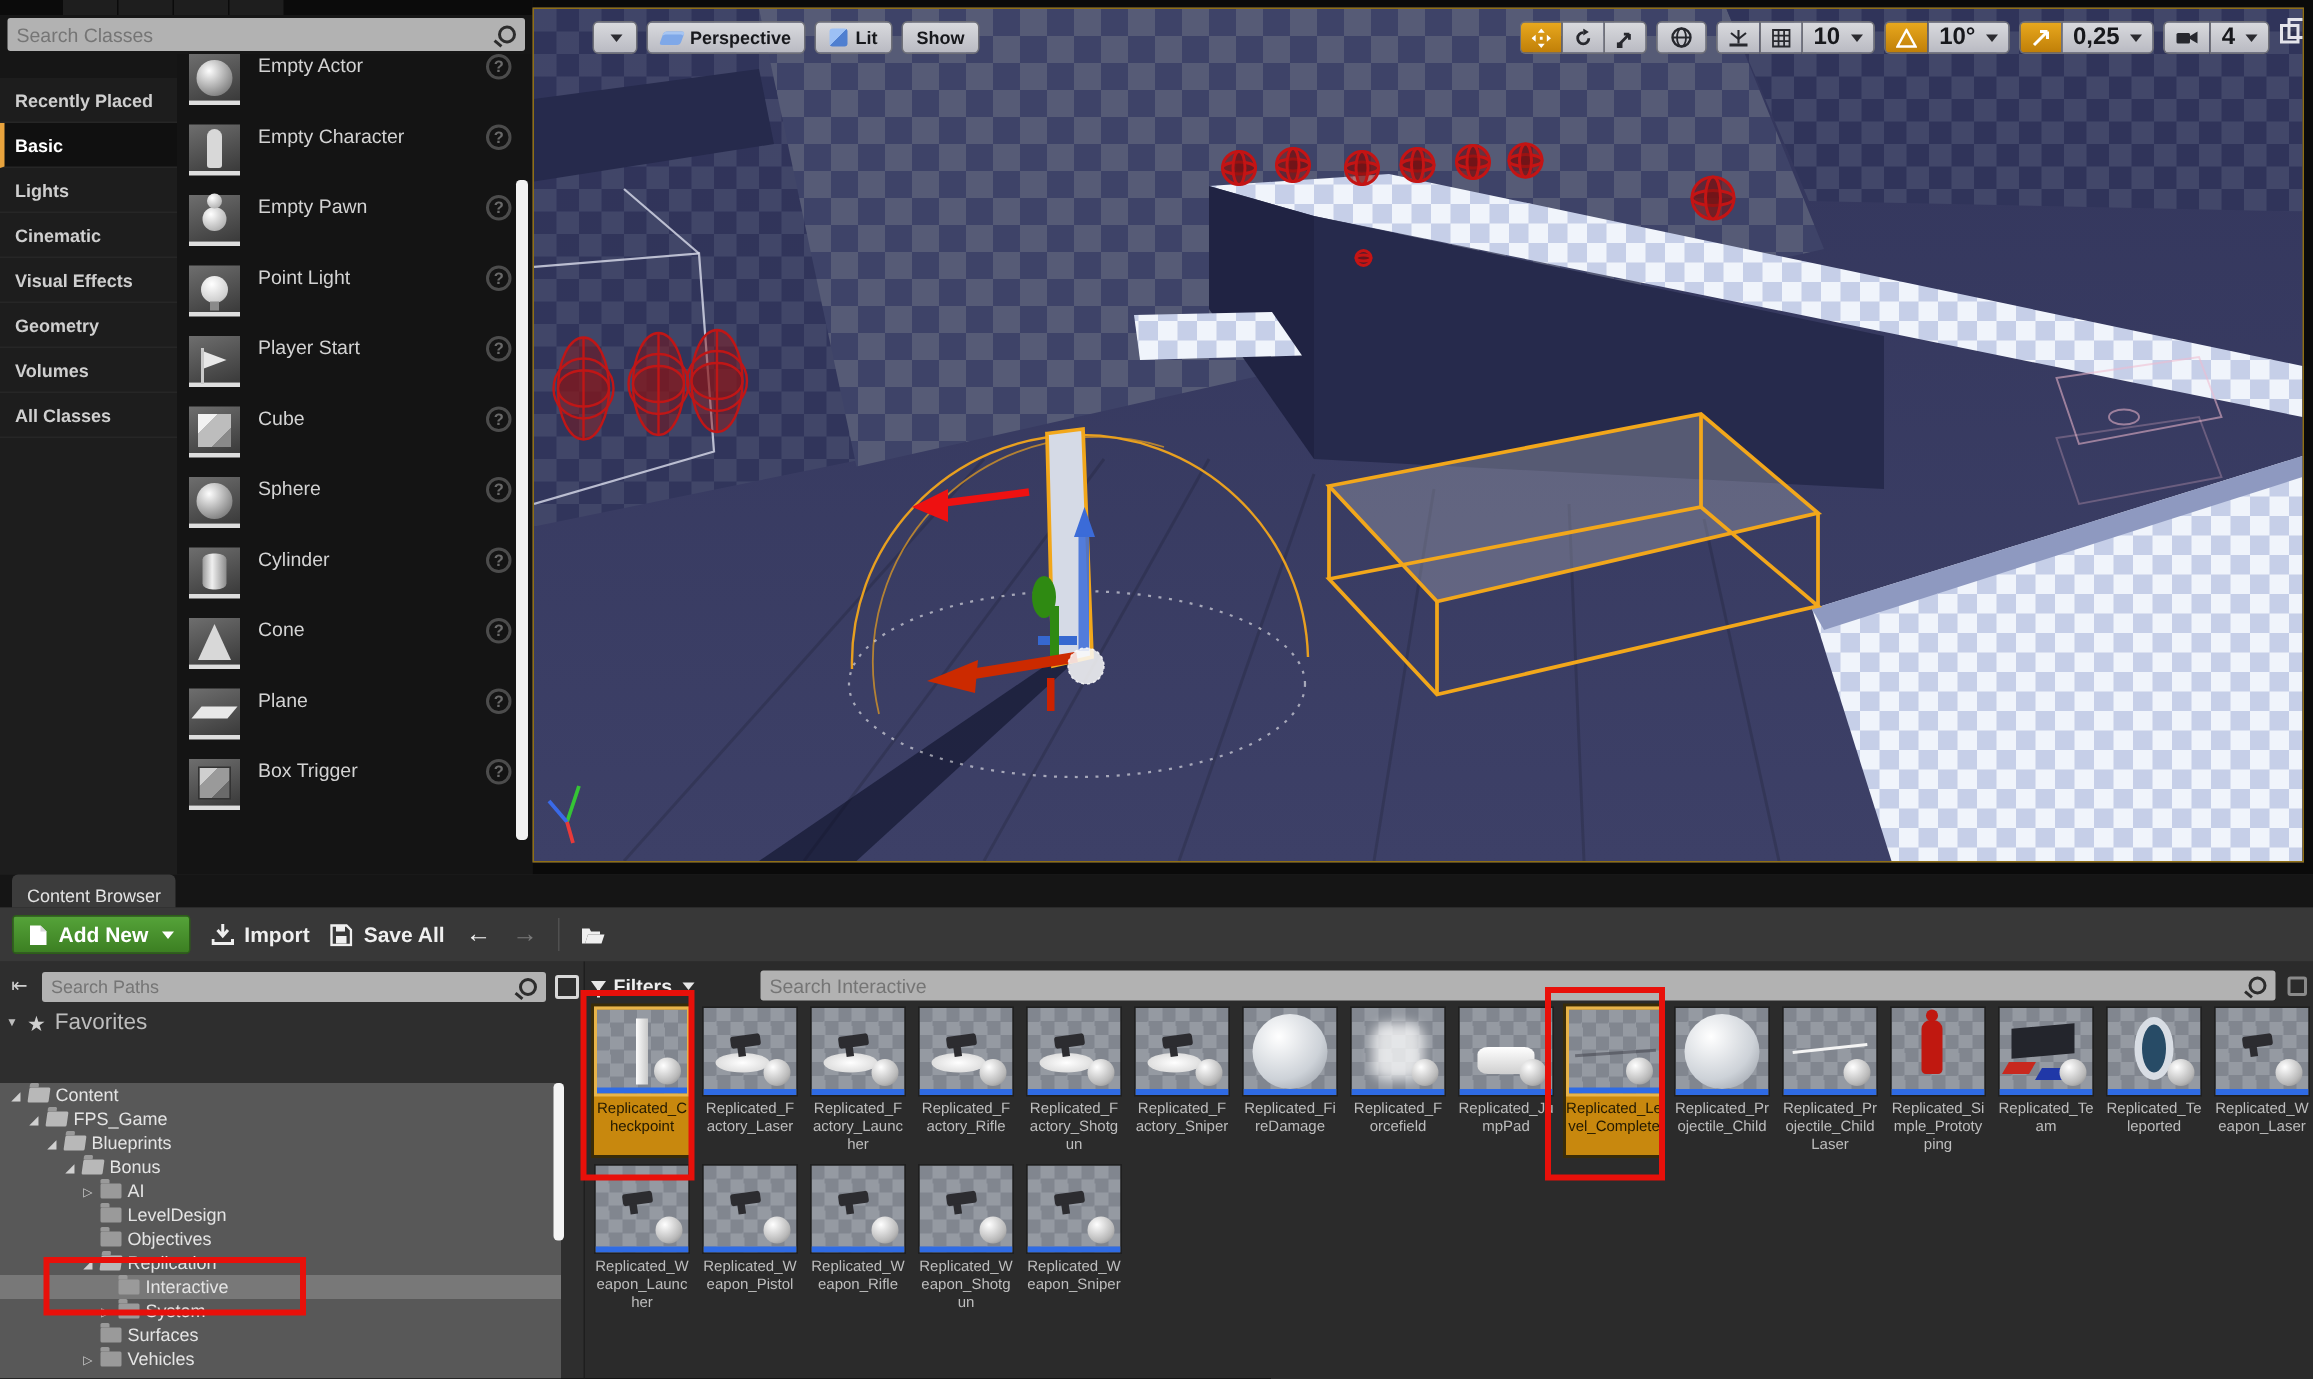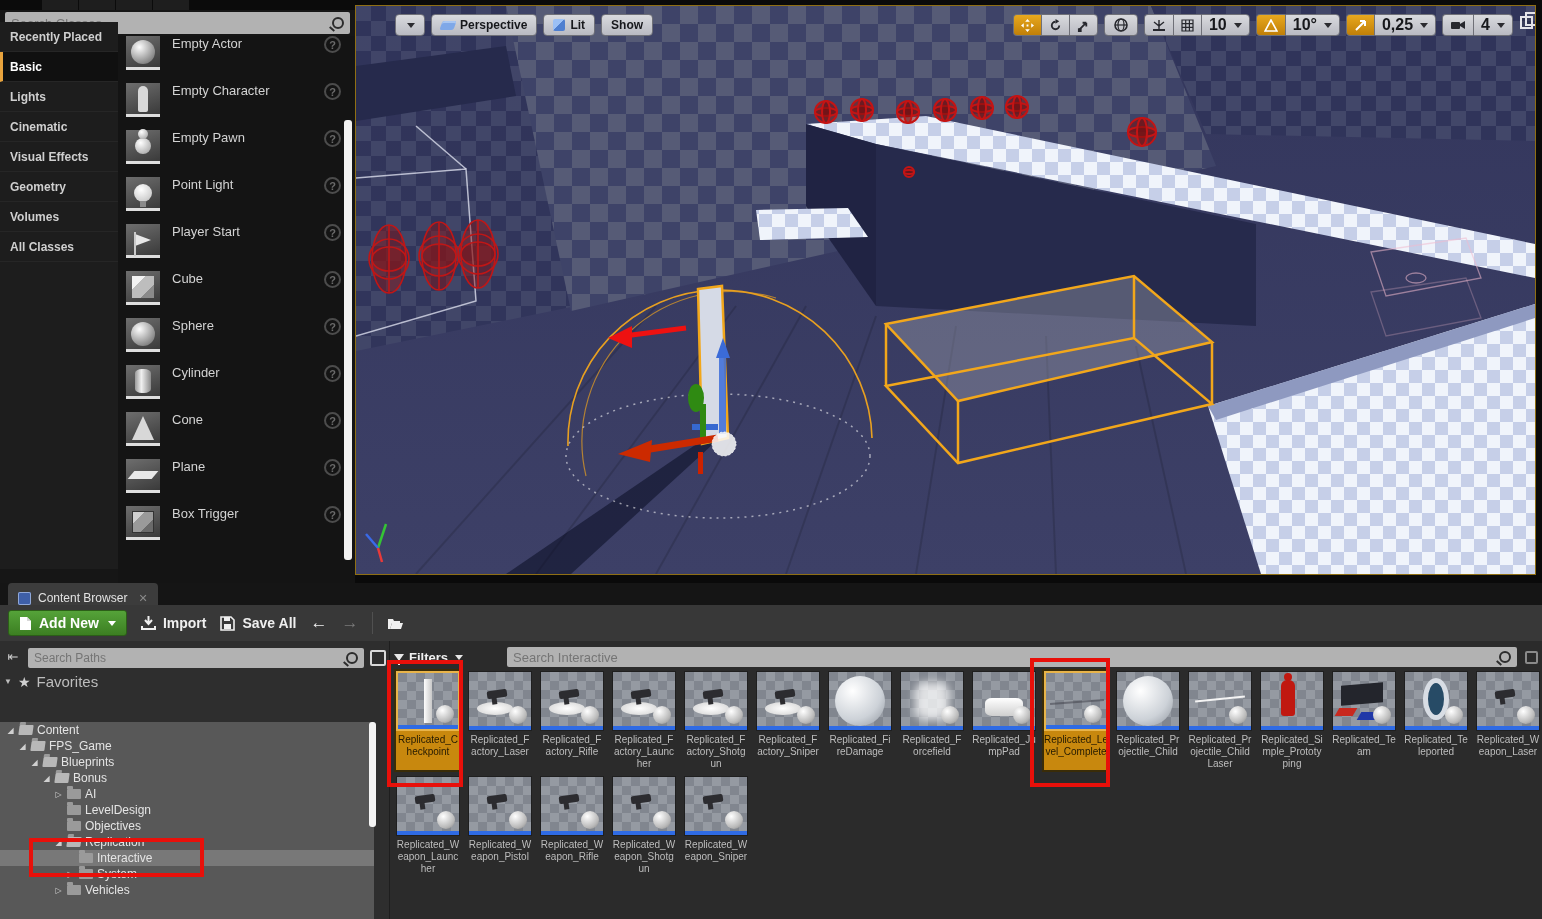--- a/index.html
+++ b/index.html
@@ -10,21 +10,21 @@
 
   
   #place-panel { left:0; top:0; width:355px; height:583px; background:#161616; }
   #mode-strip { left:0; top:0; width:355px; height:10px; background:#0b0b0b; display:flex; gap:1px; padding-left:42px; }
   #mode-strip .modetab { width:36px; height:10px; background:#1e1e1e; }
   #search-classes-wrap { left:5px; top:12px; width:345px; height:22px; background:#b2b2b2; border-radius:2px;
     display:flex; align-items:center; padding:0 6px; }
   #search-classes-wrap input { flex:1; background:transparent; border:none; outline:none; color:#636363; font-size:13px; }
   .mag { width:12px; height:12px; border:2px solid #2c2c2c; border-radius:50%; position:relative; flex:none; }
   .mag:after { content:""; position:absolute; width:6px; height:2px; background:#2c2c2c; transform:rotate(40deg); left:-5px; top:9px; }
-  #cat-col { left:0; top:22px; width:118px; height:547px; background:#1d1d1d; }
+  #cat-col { left:0; top:52px; width:118px; height:547px; background:#1d1d1d; }
   .cat-row { height:30px; display:flex; align-items:center; padding-left:10px; color:#cfcfcf; font-size:12px; font-weight:bold;
     border-bottom:1px solid #262626; cursor:pointer; }
   .cat-row.active { background:#101010; border-left:3px solid #e8a33d; padding-left:7px; color:#fff; }
   #actor-list { left:118px; top:36px; width:237px; height:547px; background:#141414; overflow:hidden; }
   .actor-row { height:47px; display:flex; align-items:flex-start; gap:12px; padding-left:8px; position:relative; }
   .actor-thumb { width:34px; height:34px; background:linear-gradient(160deg,#6e6e6e,#3a3a3a); border-bottom:3px solid #dedede;
     display:flex; align-items:center; justify-content:center; flex:none; }
   .actor-label { color:#d3d3d3; font-size:13px; flex:1; }
   .qmark { width:17px; height:17px; border:2px solid #4c4c4c; border-radius:50%; color:#6a6a6a; font-size:11px; font-weight:bold;
     display:flex; align-items:center; justify-content:center; margin-right:14px; flex:none; }
@@ -60,21 +60,21 @@
   .valbox { font-size:16px; font-weight:bold; }
   #vp-max { right:2px; top:10px; width:13px; height:13px; border:2px solid #e4e4ea; position:absolute; background:rgba(40,42,60,.3); }
   #vp-max:before { content:""; position:absolute; left:3px; top:-6px; width:10px; height:10px; border:2px solid #e4e4ea; }
   .ico-diamond { width:14px; height:9px; background:#7fa8e8; border-radius:2px; transform:skewX(-20deg); box-shadow:inset 0 2px #a8c6f2; }
   .ico-cube3d { width:12px; height:12px; background:linear-gradient(135deg,#9cc0f5 0 50%,#4f7fd0 50%); border-radius:2px; }
 
   
   #cb { left:0; top:583px; width:1542px; height:336px; background:#2b2b2b; }
   #cb-tabstrip { left:0; top:0; width:1542px; height:22px; background:#151515; }
   #cb-tab { left:8px; top:0; height:22px; background:#3c3c3c; border-radius:4px 4px 0 0; display:flex; align-items:flex-end;
-    gap:7px; padding:0 10px; color:#e2e2e2; font-size:12px; }
+    gap:7px; padding:0 10px; color:#e2e2e2; font-size:12px;flex-direction:column; }
   #cb-tab .tabicon { width:13px; height:13px; background:#3e5fa8; box-shadow:inset 0 0 0 1px #90a8d8; border-radius:2px; }
   #cb-tab .tabclose { color:#8a8a8a; font-size:11px; margin-left:4px; }
   #cb-toolbar { left:0; top:22px; width:1542px; height:36px; background:#383838; display:flex; align-items:center; gap:14px; padding:0 8px; }
   #addnew-btn { background:linear-gradient(#55a339,#3c7f22); border:1px solid #2c5f18; border-radius:3px; color:#fff; height:26px;
     display:flex; align-items:center; gap:7px; font-size:14px; font-weight:bold; padding:0 10px; cursor:pointer; }
   .cb-txtbtn { color:#efefef; font-size:14px; font-weight:bold; display:flex; align-items:center; gap:7px; cursor:pointer; }
   .navarrow { font-size:17px; font-weight:bold; cursor:pointer; }
   .vsep { width:1px; height:22px; background:#505050; }
   #breadcrumb { display:flex; align-items:center; gap:9px; color:#fff; font-size:13px; font-weight:bold; }
 
@@ -616,20 +616,25 @@
             <span class="arrow"></span>
             <span class="folder"></span>
             <span>Interactive</span>
           </div>
           <div class="tree-row" style="padding-left: 66px;">
             <span class="arrow">▷</span>
             <span class="folder"></span>
             <span>System</span>
           </div>
           <div class="tree-row" style="padding-left: 54px;">
+            <span class="arrow"></span>
+            <span class="folder"></span>
+            <span>Surfaces</span>
+          </div>
+          <div class="tree-row" style="padding-left: 54px;">
             <span class="arrow">▷</span>
             <span class="folder"></span>
             <span>Vehicles</span>
           </div>
         </div>
       <div id="tree-scroll" class="abs"></div>
     </div>
 
     <div id="cb-right" class="abs">
       <div id="filterrow" class="abs">
@@ -662,30 +667,30 @@
             </div>
             <div class="lbl">Replicated_Factory_Laser</div>
           </div>
           <div class="tile">
             <div class="thumb">
               <div class="m-disc"></div>
               <div class="m-gun"></div>
               <div class="smsphere"></div>
               <div class="bluestrip"></div>
             </div>
+            <div class="lbl">Replicated_Factory_Launcher</div>
+          </div>
+          <div class="tile">
+            <div class="thumb">
+              <div class="m-disc"></div>
+              <div class="m-gun"></div>
+              <div class="smsphere"></div>
+              <div class="bluestrip"></div>
+            </div>
             <div class="lbl">Replicated_Factory_Rifle</div>
-          </div>
-          <div class="tile">
-            <div class="thumb">
-              <div class="m-disc"></div>
-              <div class="m-gun"></div>
-              <div class="smsphere"></div>
-              <div class="bluestrip"></div>
-            </div>
-            <div class="lbl">Replicated_Factory_Launcher</div>
           </div>
           <div class="tile">
             <div class="thumb">
               <div class="m-disc"></div>
               <div class="m-gun"></div>
               <div class="smsphere"></div>
               <div class="bluestrip"></div>
             </div>
             <div class="lbl">Replicated_Factory_Shotgun</div>
           </div>

